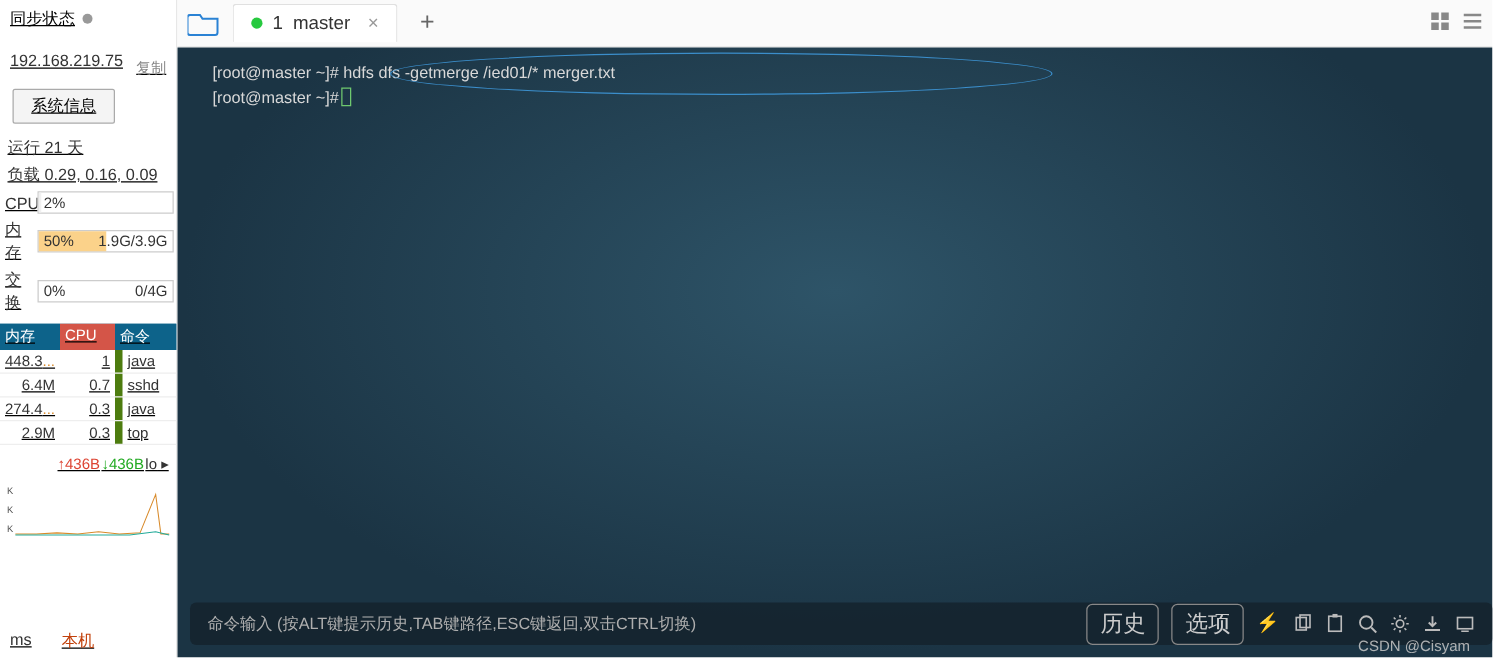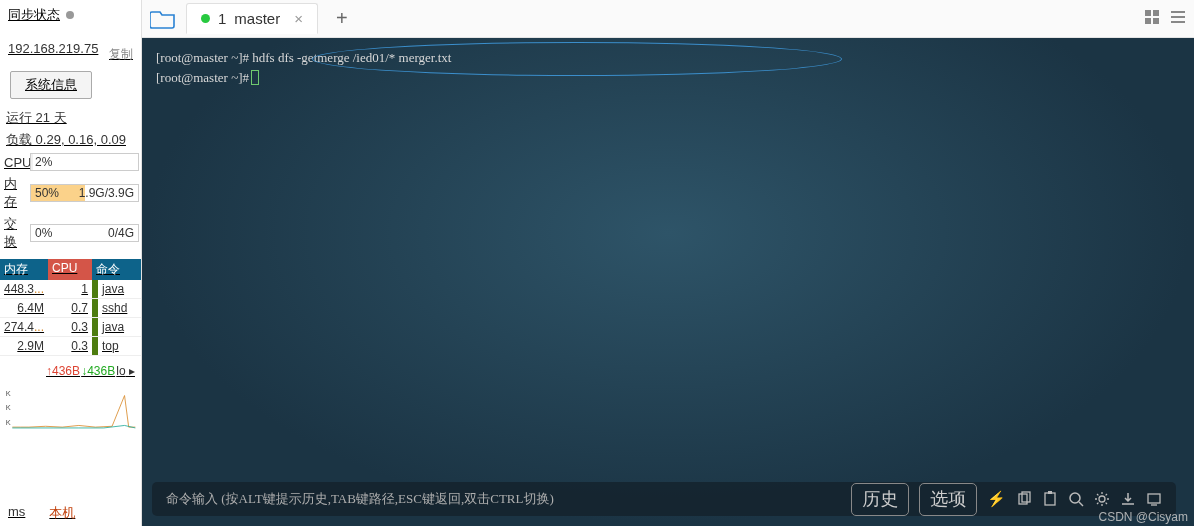--- a/index.html
+++ b/index.html
@@ -104,23 +104,23 @@
     .tab-close { color: #999; font-size: 15px; margin-left: 6px; }
     .tab-add { color: #666; font-size: 20px; padding: 0 8px; cursor: pointer; }
     .tab-right-icons { margin-left: auto; display: flex; gap: 10px; color: #888; }
     .grid-icon { width: 16px; height: 16px; }
     
     .terminal {
       flex: 1;
       background: #1d3a4d;
       background: radial-gradient(ellipse at 50% 40%, #2e5468 0%, #1b3444 70%);
       color: #ccc;
-      font-family: Liberation Serif, serif;
+      font-family: Liberation Sans, sans-serif;
       font-size: 13px;
-      padding: 10px 14px;
+      padding: 10px 28px;
       position: relative;
       line-height: 1.5;
     }
     .term-line { white-space: pre; }
     .prompt-user { color: #d8d8d8; }
     .cmd-text { color: #d8d8d8; }
     .cursor-block {
       display: inline-block;
       width: 8px;
       height: 15px;
@@ -135,21 +135,21 @@
       width: 530px;
       height: 34px;
       border: 1px solid #3b8ecb;
       border-radius: 50%;
       pointer-events: none;
     }
     
     .bottom-bar {
       position: absolute;
       left: 10px;
-      right: 18px;
+      right: 0;
       bottom: 10px;
       height: 34px;
       background: rgba(20, 35, 45, 0.88);
       border-radius: 5px;
       display: flex;
       align-items: center;
       padding: 0 14px;
       gap: 10px;
       color: #c8c8c8;
       font-size: 13px;
@@ -161,21 +161,21 @@
       padding: 2px 10px;
       color: #ccc;
       cursor: pointer;
       font-size: 18px;
     }
     .bolt { color: #6fc96f; font-size: 15px; }
     .bar-icon { color: #bbb; font-size: 15px; cursor: pointer; display: flex; }
     
     .watermark {
       position: absolute;
-      right: 6px;
+      right: 18px;
       bottom: 2px;
       color: #c8c8c8;
       font-size: 12px;
       opacity: 0.85;
       z-index: 10;
     }
   </style>
 </head>
 <body>
 

